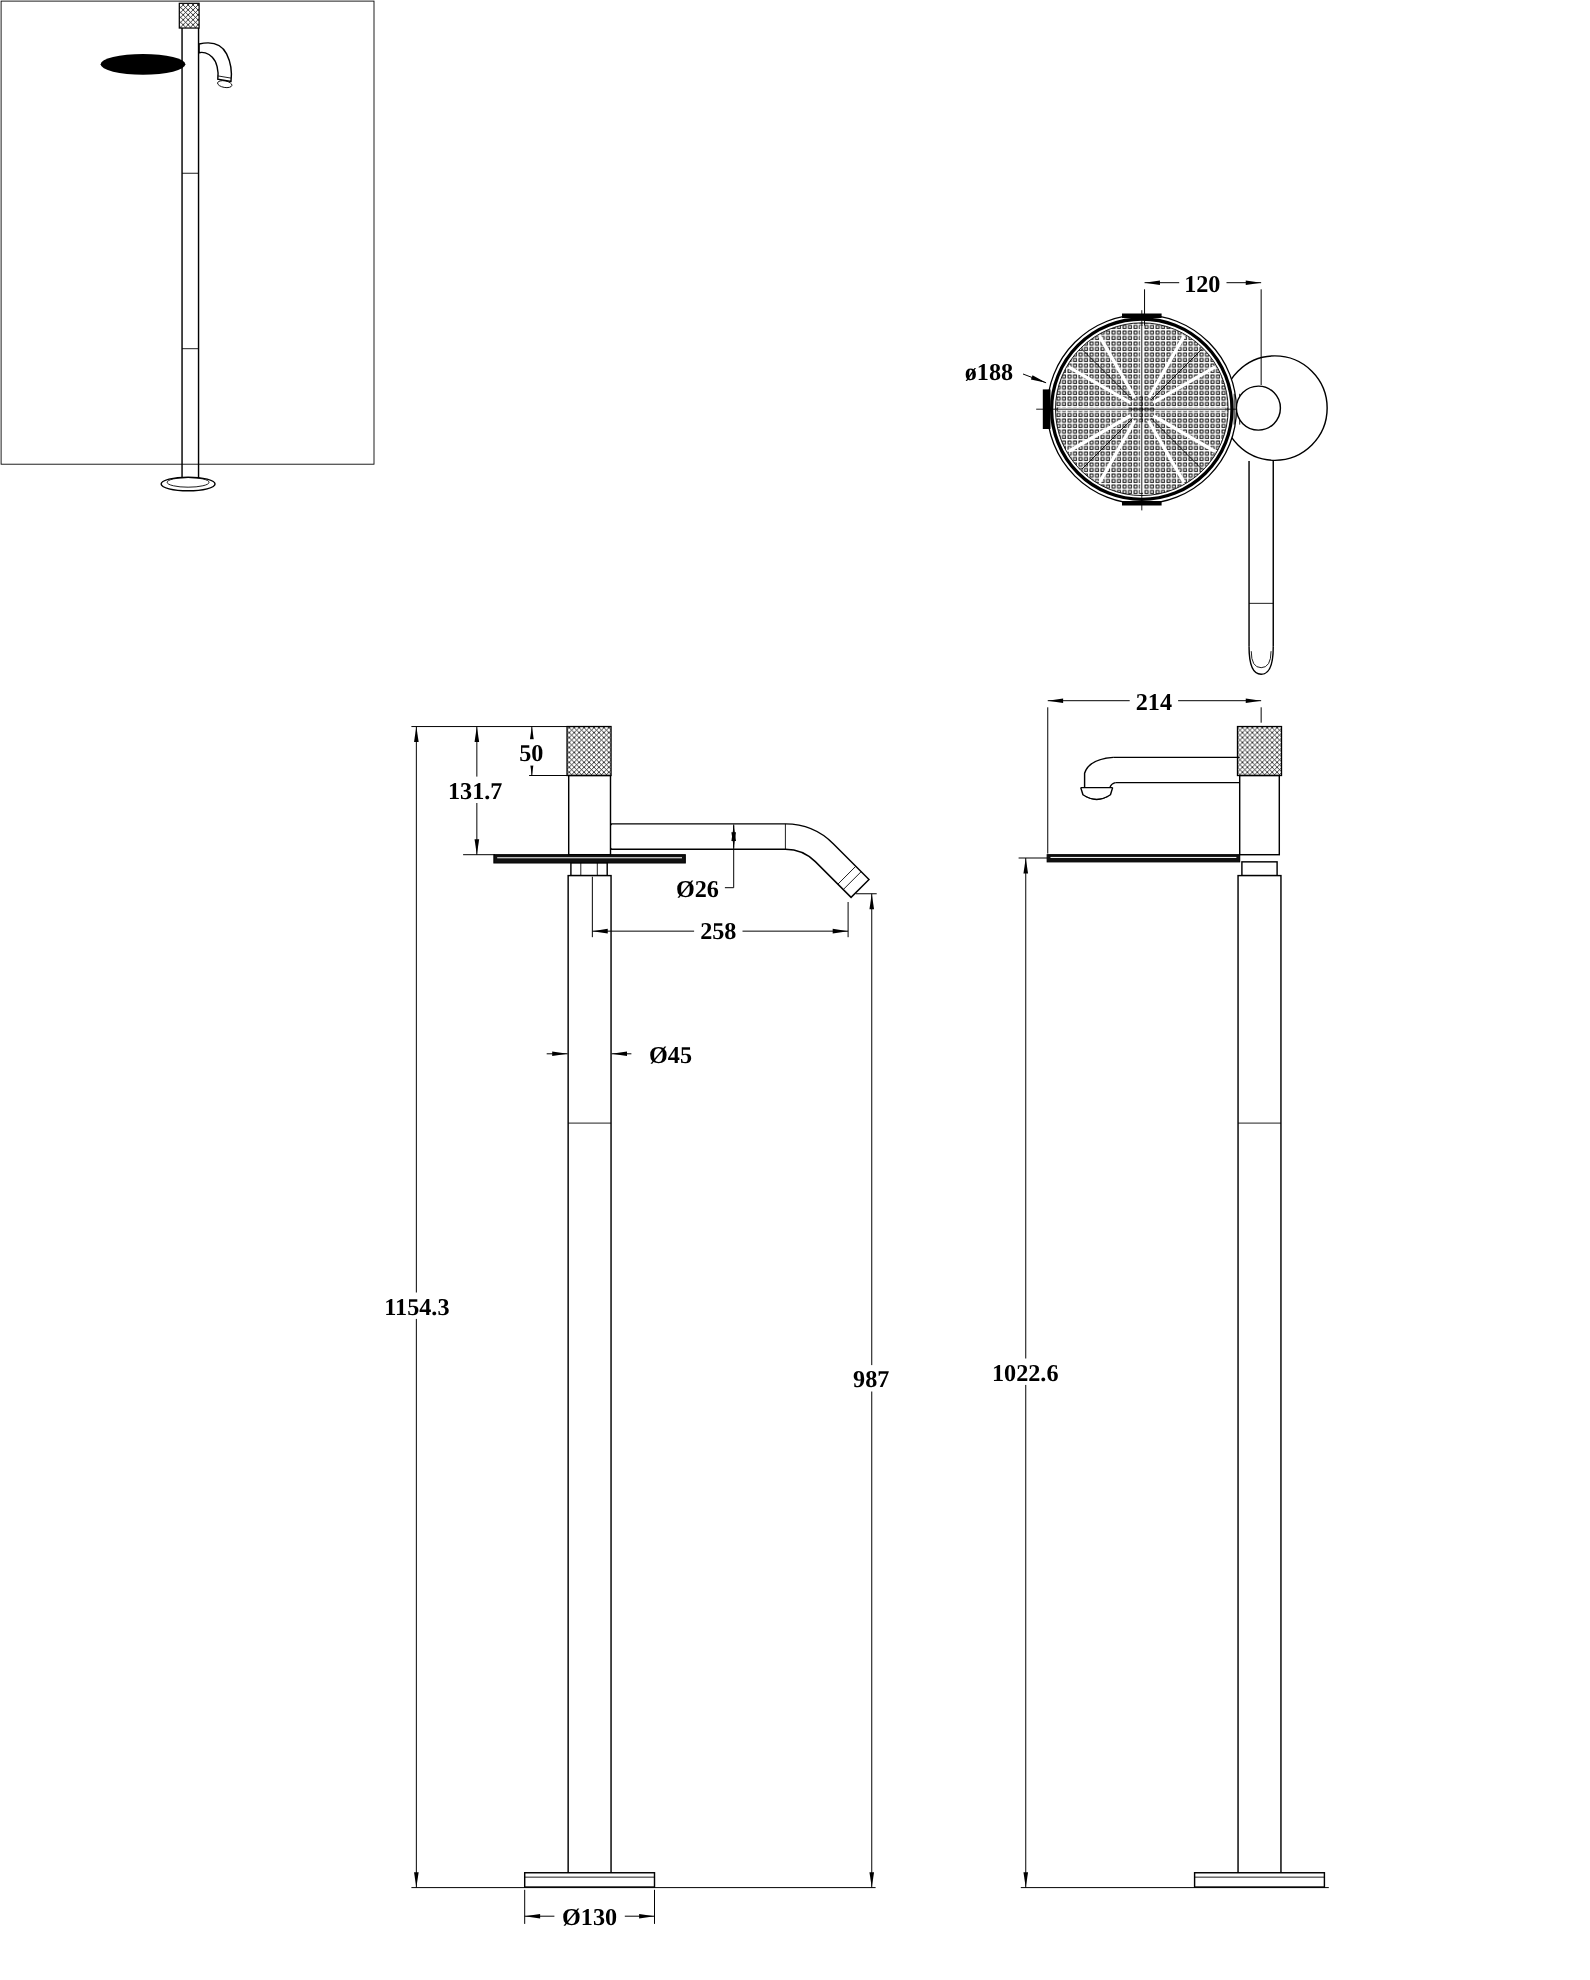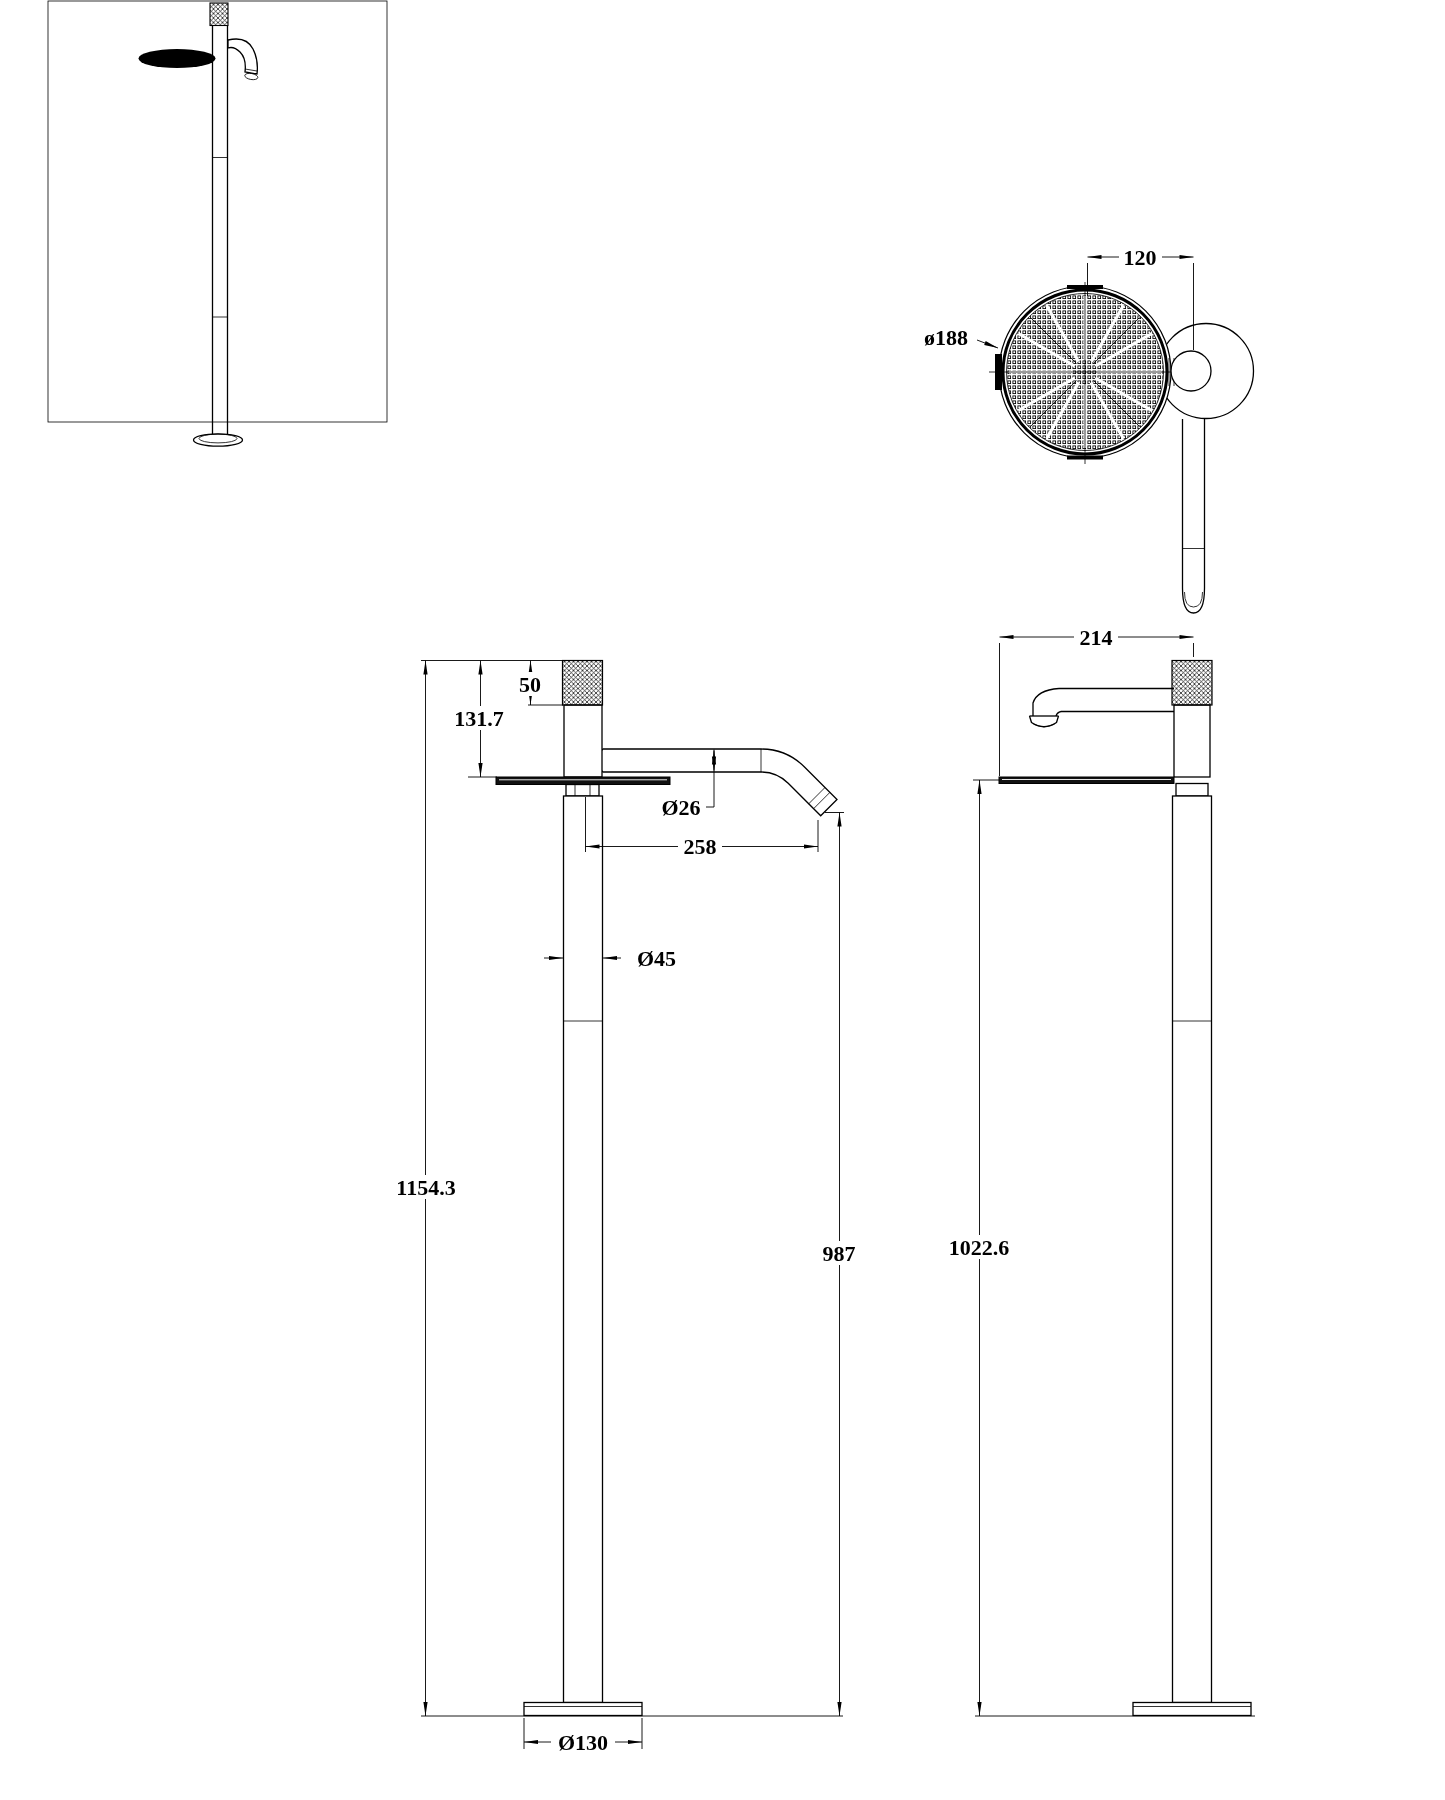--- a/index.html
+++ b/index.html
@@ -1,16 +1,16 @@
 <!DOCTYPE html>
 <html><head>
 <meta charset="utf-8">
 <style>
   html,body{margin:0;padding:0;background:#ffffff;}
-  .stage{width:1277px;height:1800px;position:relative;background:#fff;padding-left:47px;}
+  .stage{width:1277px;height:1800px;position:relative;background:#fff;}
   svg{display:block;}
   .o  {stroke:#000;fill:none;stroke-width:1.3;}
   .of {stroke:#000;fill:#fff;stroke-width:1.3;}
   .ob {stroke:#000;fill:#111;stroke-width:1;}
   .d  {stroke:#000;fill:none;stroke-width:0.9;}
   .c  {stroke:#000;fill:none;stroke-width:0.8;}
   .wsp{stroke:#fff;fill:none;stroke-width:3;}
   .thin{stroke:#000;fill:none;stroke-width:0.8;}
   .thk{stroke:#000;fill:none;stroke-width:4;}
   .t  {font-family:"Liberation Serif","DejaVu Serif",serif;font-weight:bold;font-size:22px;fill:#000;text-anchor:middle;}

